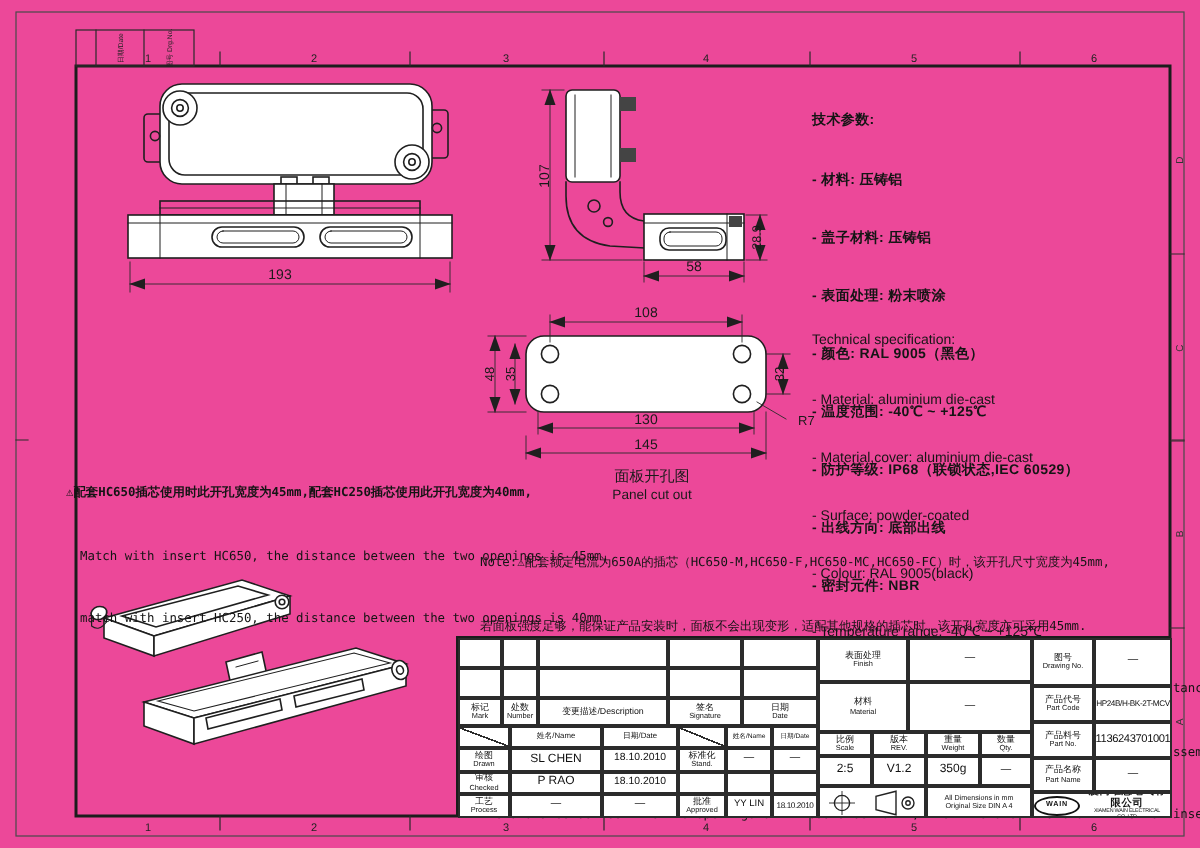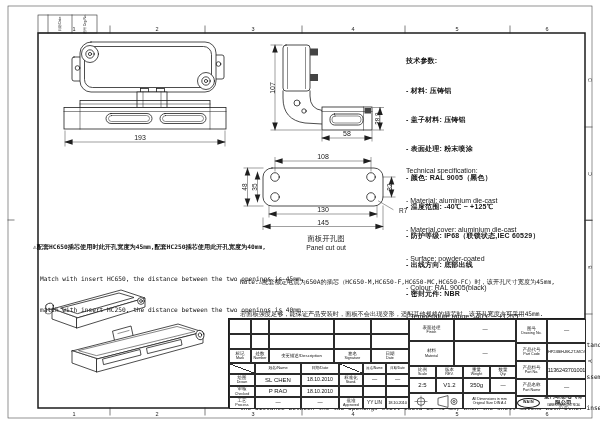--- a/index.html
+++ b/index.html
@@ -1,16 +1,16 @@
 <!DOCTYPE html>
 <html><head>
 <meta charset="utf-8">
 <style>
   html,body{margin:0;padding:0;background:#e8e8e8;}
-  #page{position:relative;width:600px;height:424px;background:#ffffff;overflow:hidden;
+  #page{position:relative;width:600px;height:424px;background:#ec4899;overflow:hidden;
         font-family:"Liberation Sans",sans-serif;color:#111;}
   #art{position:absolute;left:0;top:0;}
   .abs{position:absolute;}
   .spec{font-size:7px;line-height:9.7px;white-space:pre;color:#151515;}
   .spec-cn{font-weight:bold;letter-spacing:0.2px;}
   .note{font-family:"DejaVu Sans Mono","Liberation Mono",monospace;font-size:6.2px;
         line-height:10.5px;white-space:pre;color:#141414;}
   .note b{font-weight:bold;}
   
   #tb{position:absolute;left:228px;top:318px;width:357px;height:90px;

